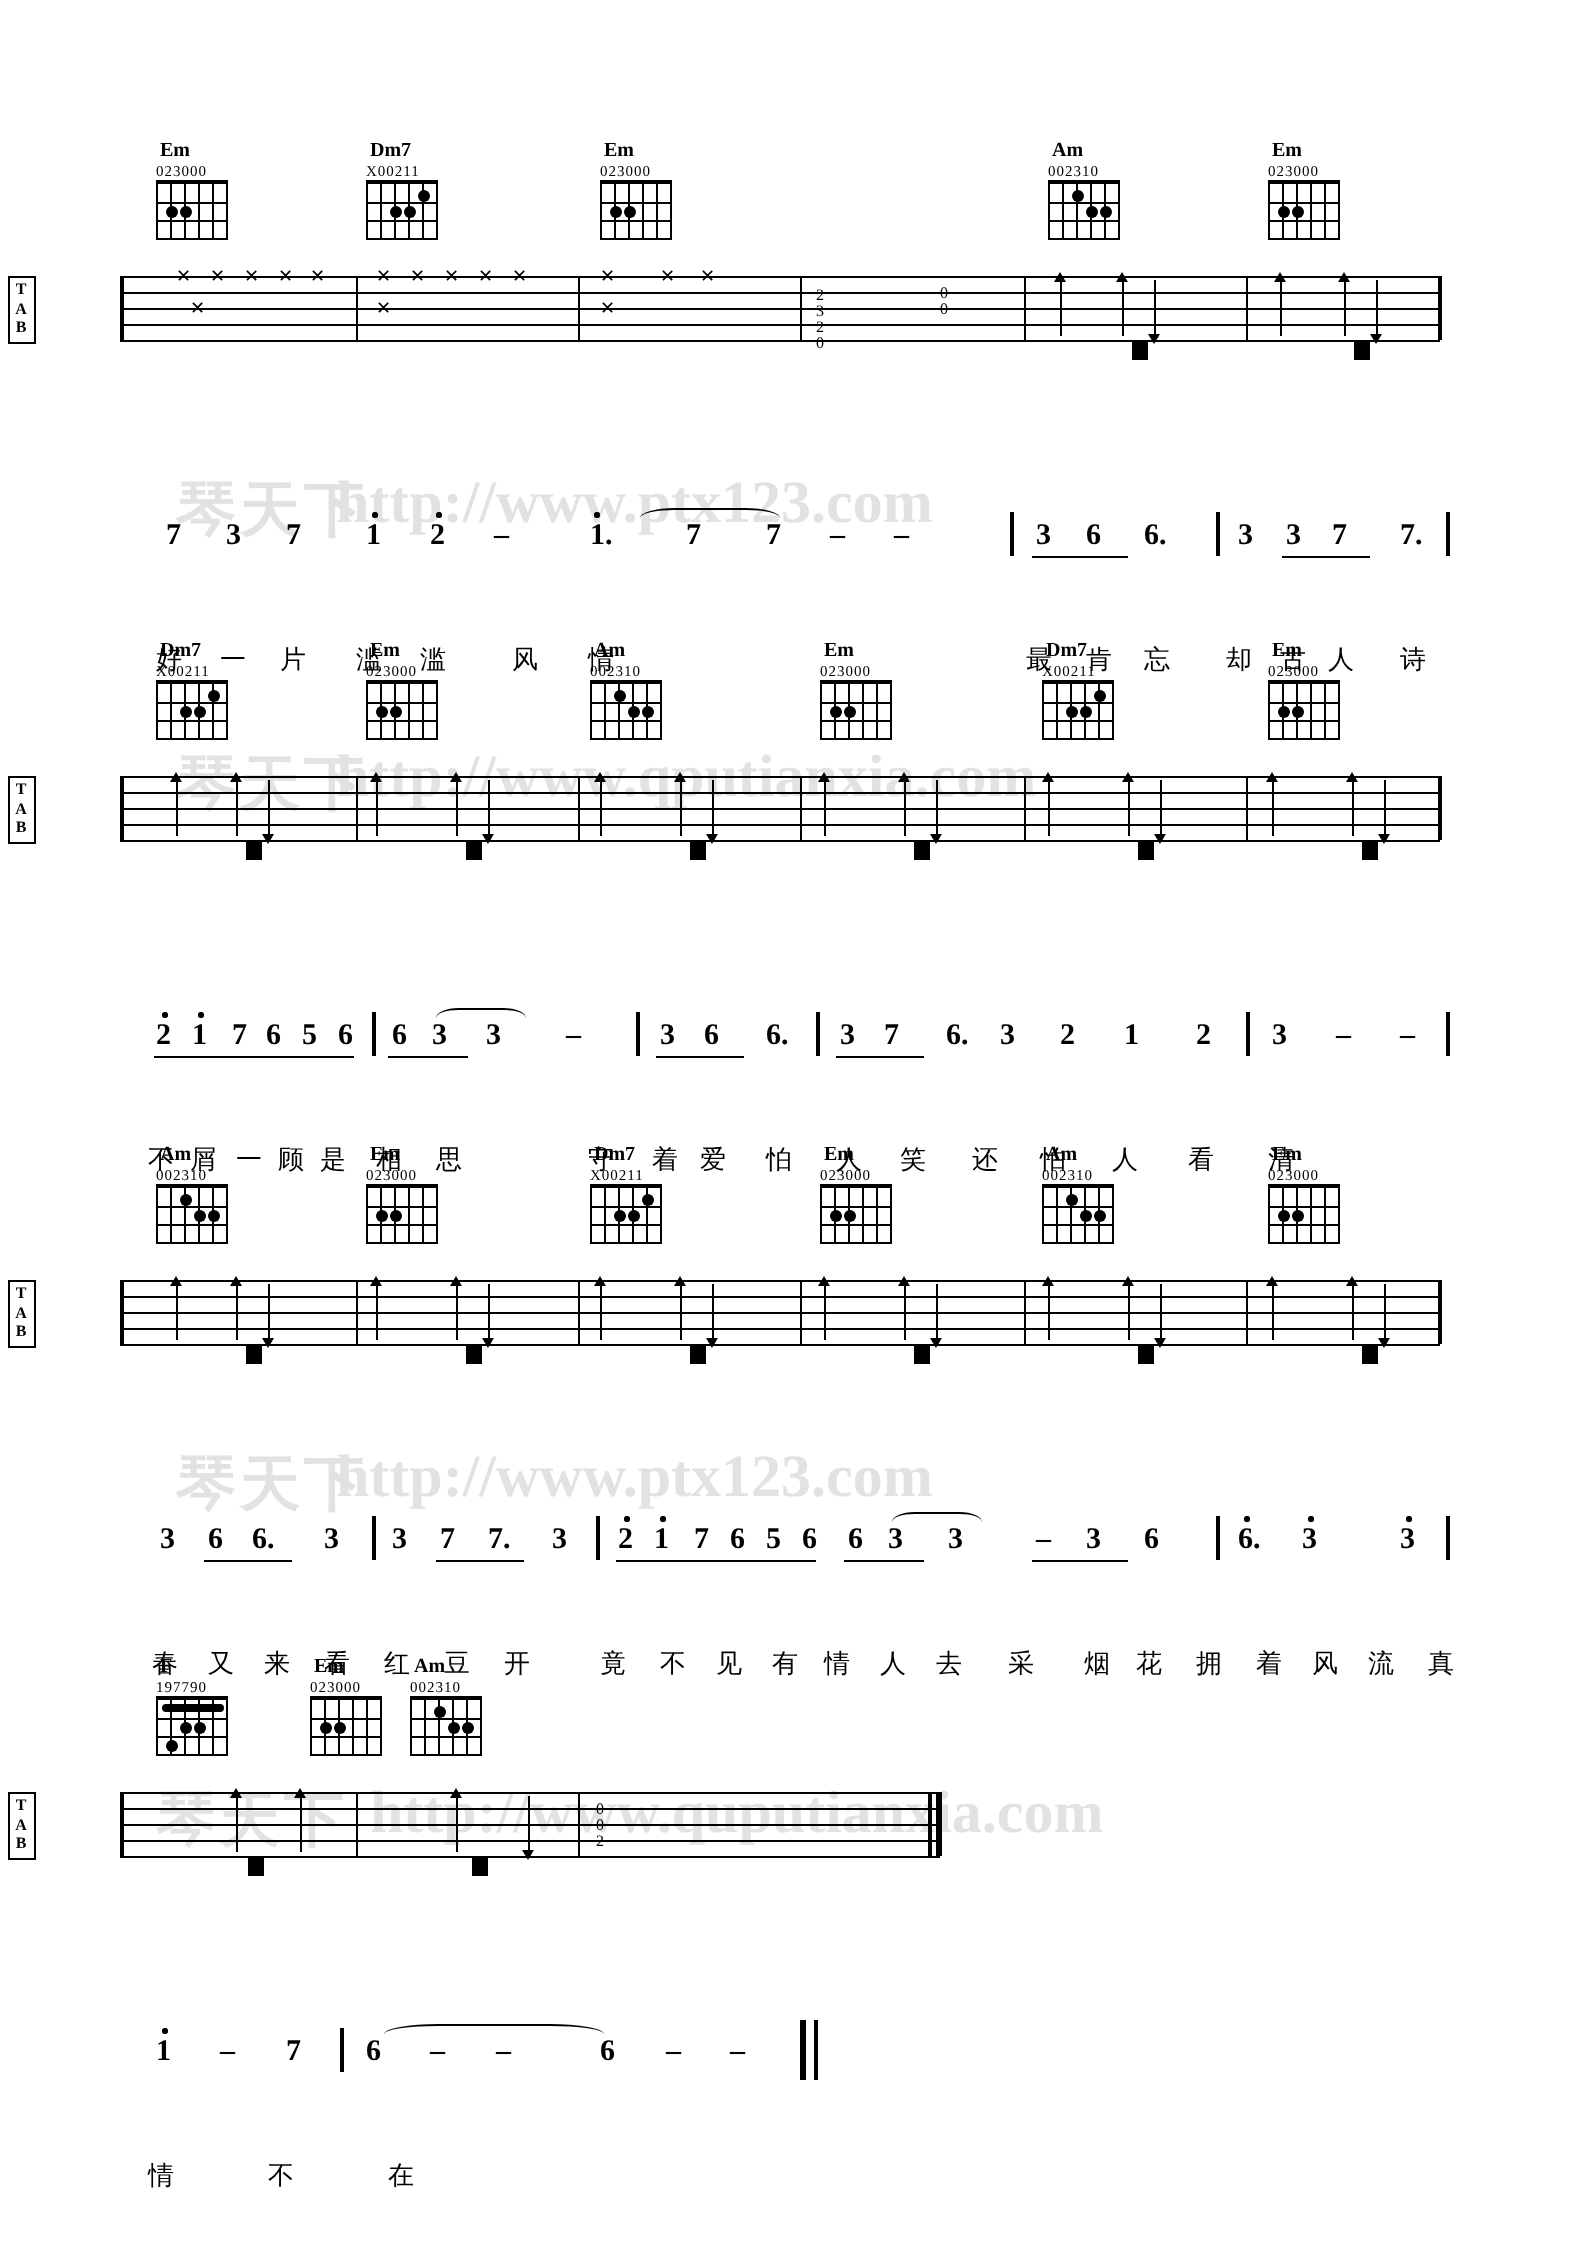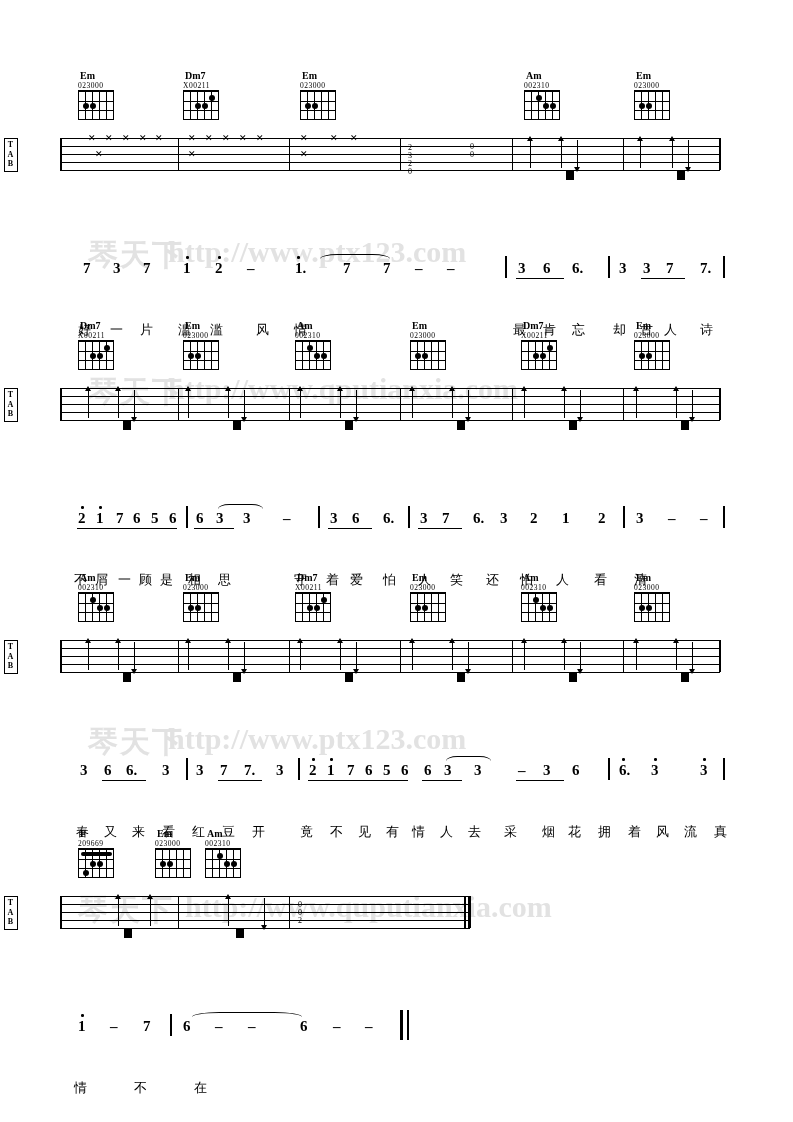--- a/index.html
+++ b/index.html
@@ -640,21 +640,21 @@
       <div class="ly" style="left:656px;top:112px;">风</div>
       <div class="ly" style="left:684px;top:112px;">流</div>
       <div class="ly" style="left:714px;top:112px;">真</div>
     </div>
   </div>
 
   <div class="system" style="top:828px;">
     <div class="chords">
       <div class="chord" style="left:78px;">
         <div class="name">F</div>
-        <div class="fing">209669</div>
+        <div class="fing">197790</div>
         <div class="grid">
           <div class="v" style="left:6px"></div>
             <div class="v" style="left:13px"></div>
             <div class="v" style="left:20px"></div>
             <div class="v" style="left:27px"></div>
           <div class="h" style="top:9px"></div>
             <div class="h" style="top:18px"></div>
           <div class="barre" style="left:2px;top:2px;width:31px;"></div>
           <div class="dot" style="left:11px;top:11px"></div>
             <div class="dot" style="left:18px;top:11px"></div>

